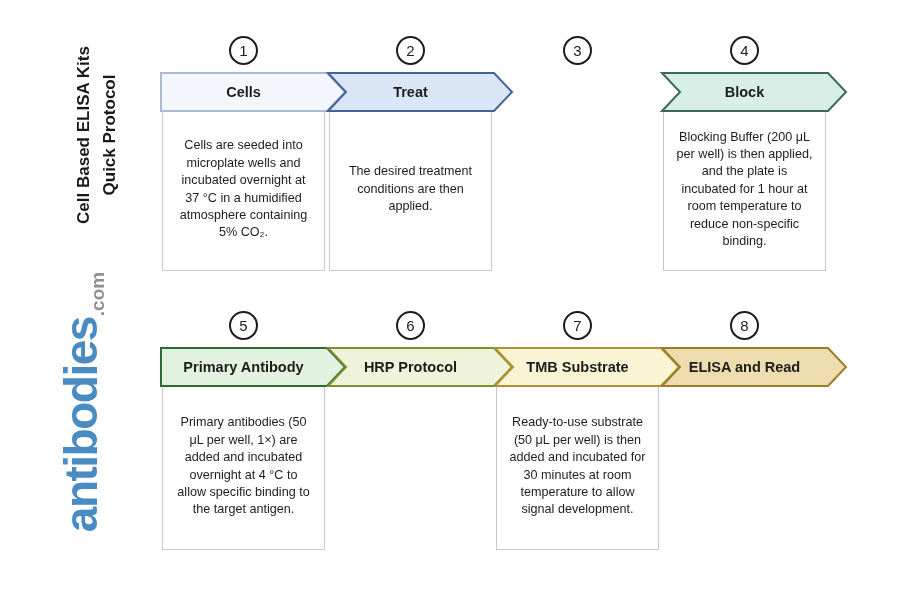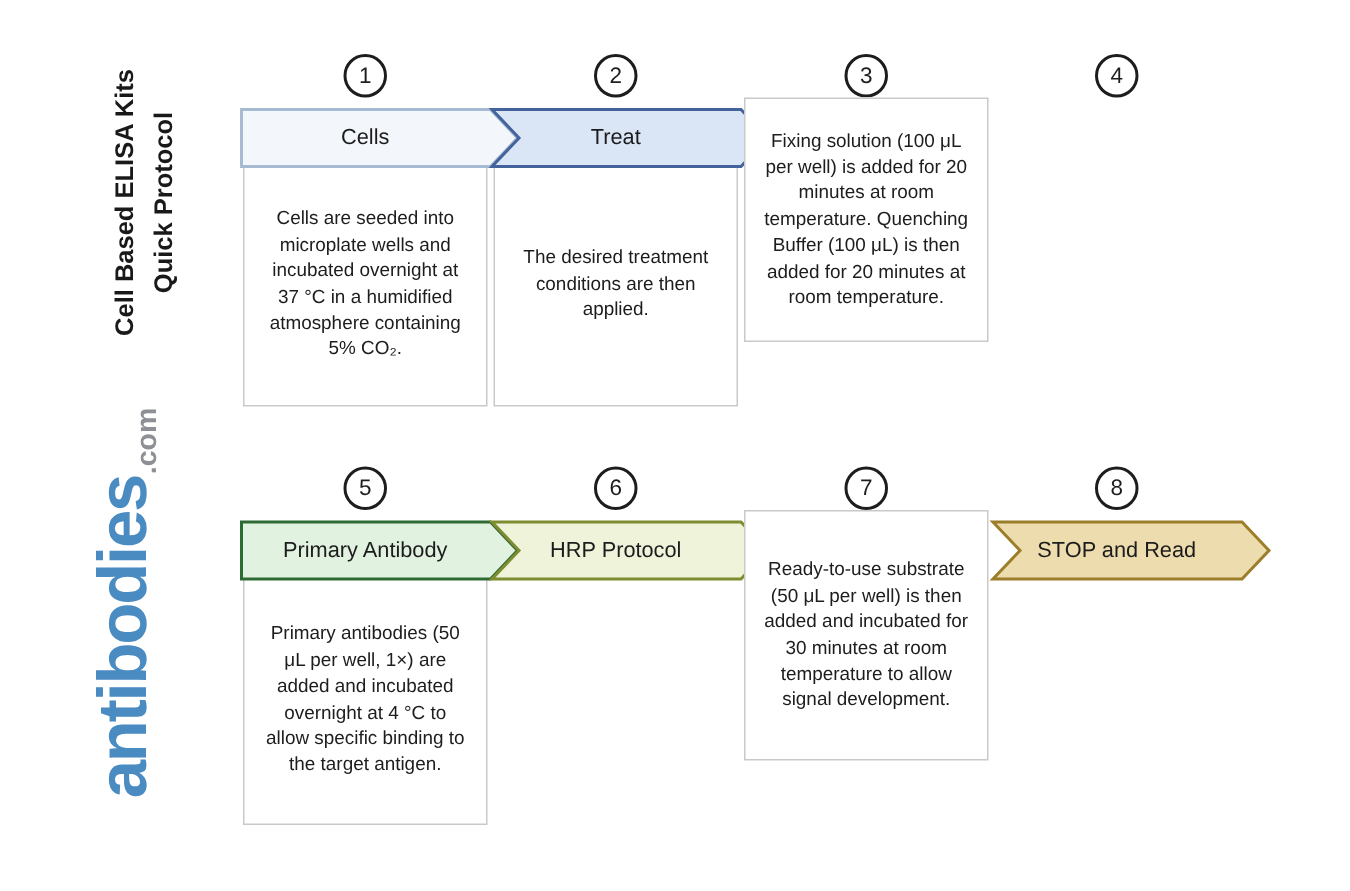--- a/index.html
+++ b/index.html
@@ -45,21 +45,21 @@
   .col { position:relative; width:167px; }
 
   .badge {
     width:29px; height:29px; margin:0 auto;
     border:2px solid #1d1d1d; border-radius:50%;
     background:#ffffff;
     display:flex; align-items:center; justify-content:center;
     font-size:15px; color:#1d1d1d;
   }
 
-  .header { position:relative; height:36px; margin-top:7px; }
+  .header { position:relative; height:36px; margin-top:7px;font-weight:bold; }
   .header svg { position:absolute; left:0; top:0; overflow:visible; }
   .arrow-label {
     position:absolute; left:0; top:0; width:167px; height:40px;
     display:flex; align-items:center; justify-content:center;
     font-size:14.5px; color:#1c1c1c;
   }
 
   .box {
     margin:0 2px; background:#ffffff;
     border:1.6px solid #c9c9c9;
@@ -110,27 +110,33 @@
           </svg>
           <div class="arrow-label">Treat</div>
         </div>
         <div class="box">
           <p>The desired treatment conditions are then applied.</p>
         </div>
       </div>
 
       <div class="col">
         <div class="badge">3</div>
-        <div class="box">
-          <p>Fixing solution (100 μL per well) is added for 20 minutes at room temperature. Quenching Buffer (100 μL) is then added for 20 minutes at room temperature.</p>
-        </div>
       </div>
 
       <div class="col">
         <div class="badge">4</div>
+        <div class="header">
+          <svg width="190" height="40">
+            <polygon points="1,1 167,1 185,20 167,39 1,39 19,20" stroke-width="2" fill="#d7efe6" stroke="#3d685a"></polygon>
+          </svg>
+          <div class="arrow-label">Block</div>
+        </div>
+        <div class="box">
+          <p>Blocking Buffer (200 μL per well) is then applied, and the plate is incubated for 1 hour at room temperature to reduce non-specific binding.</p>
+        </div>
       </div>
 
     </div>
 
     <div class="row row-2">
 
       <div class="col">
         <div class="badge">5</div>
         <div class="header">
           <svg width="190" height="40">
@@ -148,30 +154,36 @@
         <div class="header">
           <svg width="190" height="40">
             <polygon points="1,1 167,1 185,20 167,39 1,39 19,20" stroke-width="2" fill="#eef3d9" stroke="#7f8c2f"></polygon>
           </svg>
           <div class="arrow-label">HRP Protocol</div>
         </div>
       </div>
 
       <div class="col">
         <div class="badge">7</div>
+        <div class="header">
+          <svg width="190" height="40">
+            <polygon points="1,1 167,1 185,20 167,39 1,39 19,20" stroke-width="2" fill="#f8f4d4" stroke="#b3912f"></polygon>
+          </svg>
+          <div class="arrow-label">TMB Substrate</div>
+        </div>
         <div class="box">
           <p>Ready-to-use substrate (50 μL per well) is then added and incubated for 30 minutes at room temperature to allow signal development.</p>
         </div>
       </div>
 
       <div class="col">
         <div class="badge">8</div>
         <div class="header">
           <svg width="190" height="40">
             <polygon points="1,1 167,1 185,20 167,39 1,39 19,20" stroke-width="2" fill="#ecdcae" stroke="#9c7d2a"></polygon>
           </svg>
-          <div class="arrow-label">STOP and Read</div>
+          <div class="arrow-label">ELISA and Read</div>
         </div>
       </div>
 
     </div>
   </div>
 </div>
 
 </body></html>

